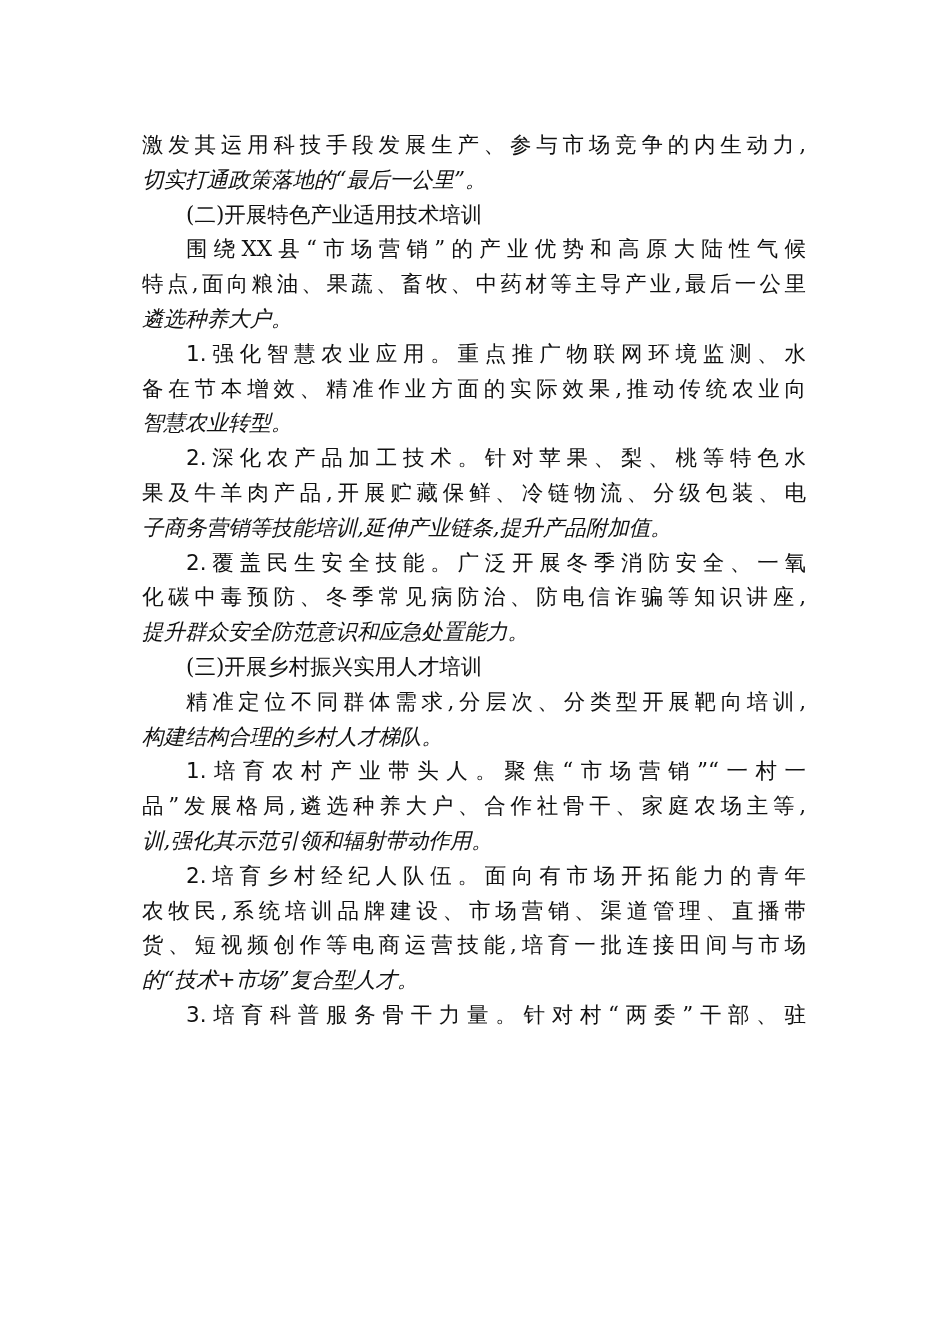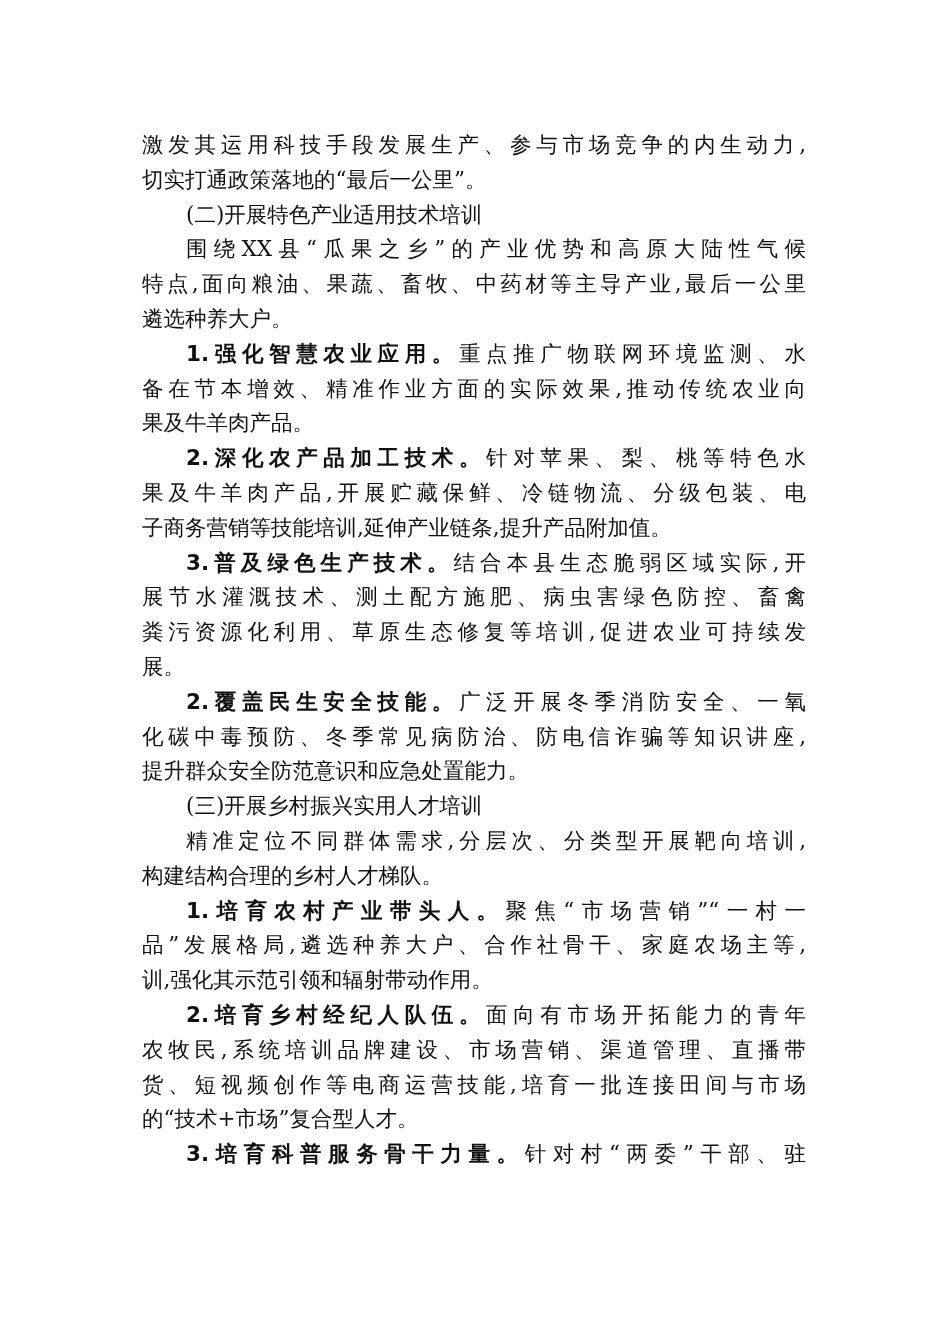--- a/index.html
+++ b/index.html
@@ -26,68 +26,63 @@
       line-height: 34.8px;
       font-size: 21.5px;
       white-space: nowrap;
       text-align: justify;
       text-align-last: justify;
       letter-spacing: 0px;
       overflow: visible;
     }
     .line.last {
       text-align-last: left;
+      font-style: italic;
     }
     .line.indent {
       padding-left: 44px;
     }
     .line.heading {
       text-align-last: left;
     }
     .b {
-      font-weight: bold;
+      font-weight: normal;
       font-family: "DejaVu Sans", "Liberation Sans", sans-serif;
     }
   </style>
 </head>
 <body>
 
 <div class="page">
 
   <div>
     <div class="line">激发其运用科技手段发展生产、参与市场竞争的内生动力,</div>
     <div class="line last">切实打通政策落地的“最后一公里”。</div>
   </div>
 
   <div class="line indent heading">(二)开展特色产业适用技术培训</div>
 
   <div>
-    <div class="line indent">围绕XX县“瓜果之乡”的产业优势和高原大陆性气候</div>
+    <div class="line indent">围绕XX县“市场营销”的产业优势和高原大陆性气候</div>
     <div class="line">特点,面向粮油、果蔬、畜牧、中药材等主导产业,最后一公里</div>
     <div class="line last">遴选种养大户。</div>
   </div>
 
   <div>
     <div class="line indent"><span class="b">1.强化智慧农业应用。</span><span>重点推广物联网环境监测、水</span></div>
     <div class="line">备在节本增效、精准作业方面的实际效果,推动传统农业向</div>
-    <div class="line last">果及牛羊肉产品。</div>
+    <div class="line last">智慧农业转型。</div>
   </div>
 
   <div>
     <div class="line indent"><span class="b">2.深化农产品加工技术。</span><span>针对苹果、梨、桃等特色水</span></div>
     <div class="line">果及牛羊肉产品,开展贮藏保鲜、冷链物流、分级包装、电</div>
     <div class="line last">子商务营销等技能培训,延伸产业链条,提升产品附加值。</div>
   </div>
 
-  <div>
-    <div class="line indent"><span class="b">3.普及绿色生产技术。</span><span>结合本县生态脆弱区域实际,开</span></div>
-    <div class="line">展节水灌溉技术、测土配方施肥、病虫害绿色防控、畜禽</div>
-    <div class="line">粪污资源化利用、草原生态修复等培训,促进农业可持续发</div>
-    <div class="line last">展。</div>
-  </div>
 
   <div>
     <div class="line indent"><span class="b">2.覆盖民生安全技能。</span><span>广泛开展冬季消防安全、一氧</span></div>
     <div class="line">化碳中毒预防、冬季常见病防治、防电信诈骗等知识讲座,</div>
     <div class="line last">提升群众安全防范意识和应急处置能力。</div>
   </div>
 
   <div class="line indent heading">(三)开展乡村振兴实用人才培训</div>
 
   <div>

